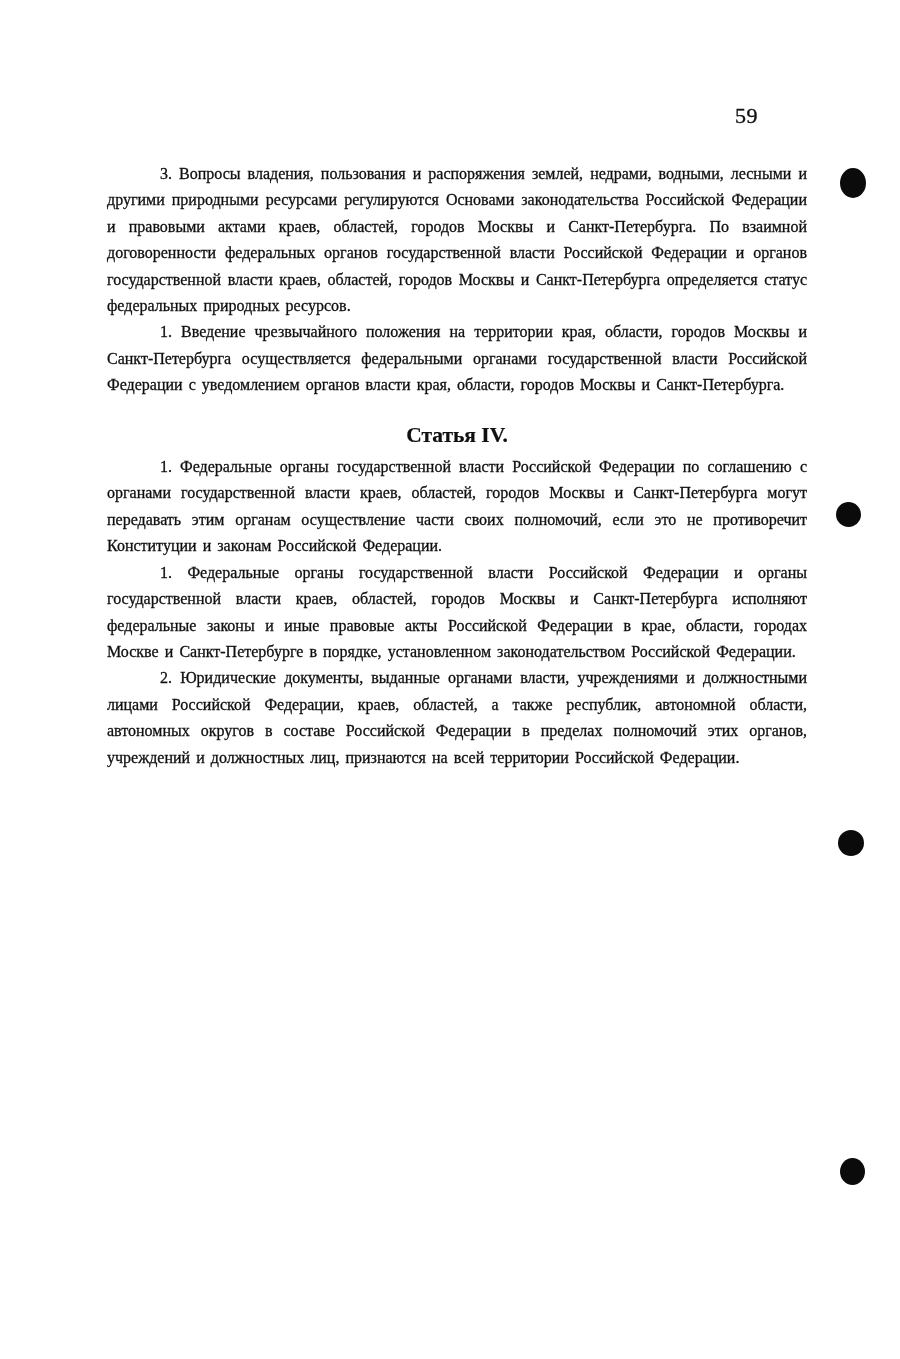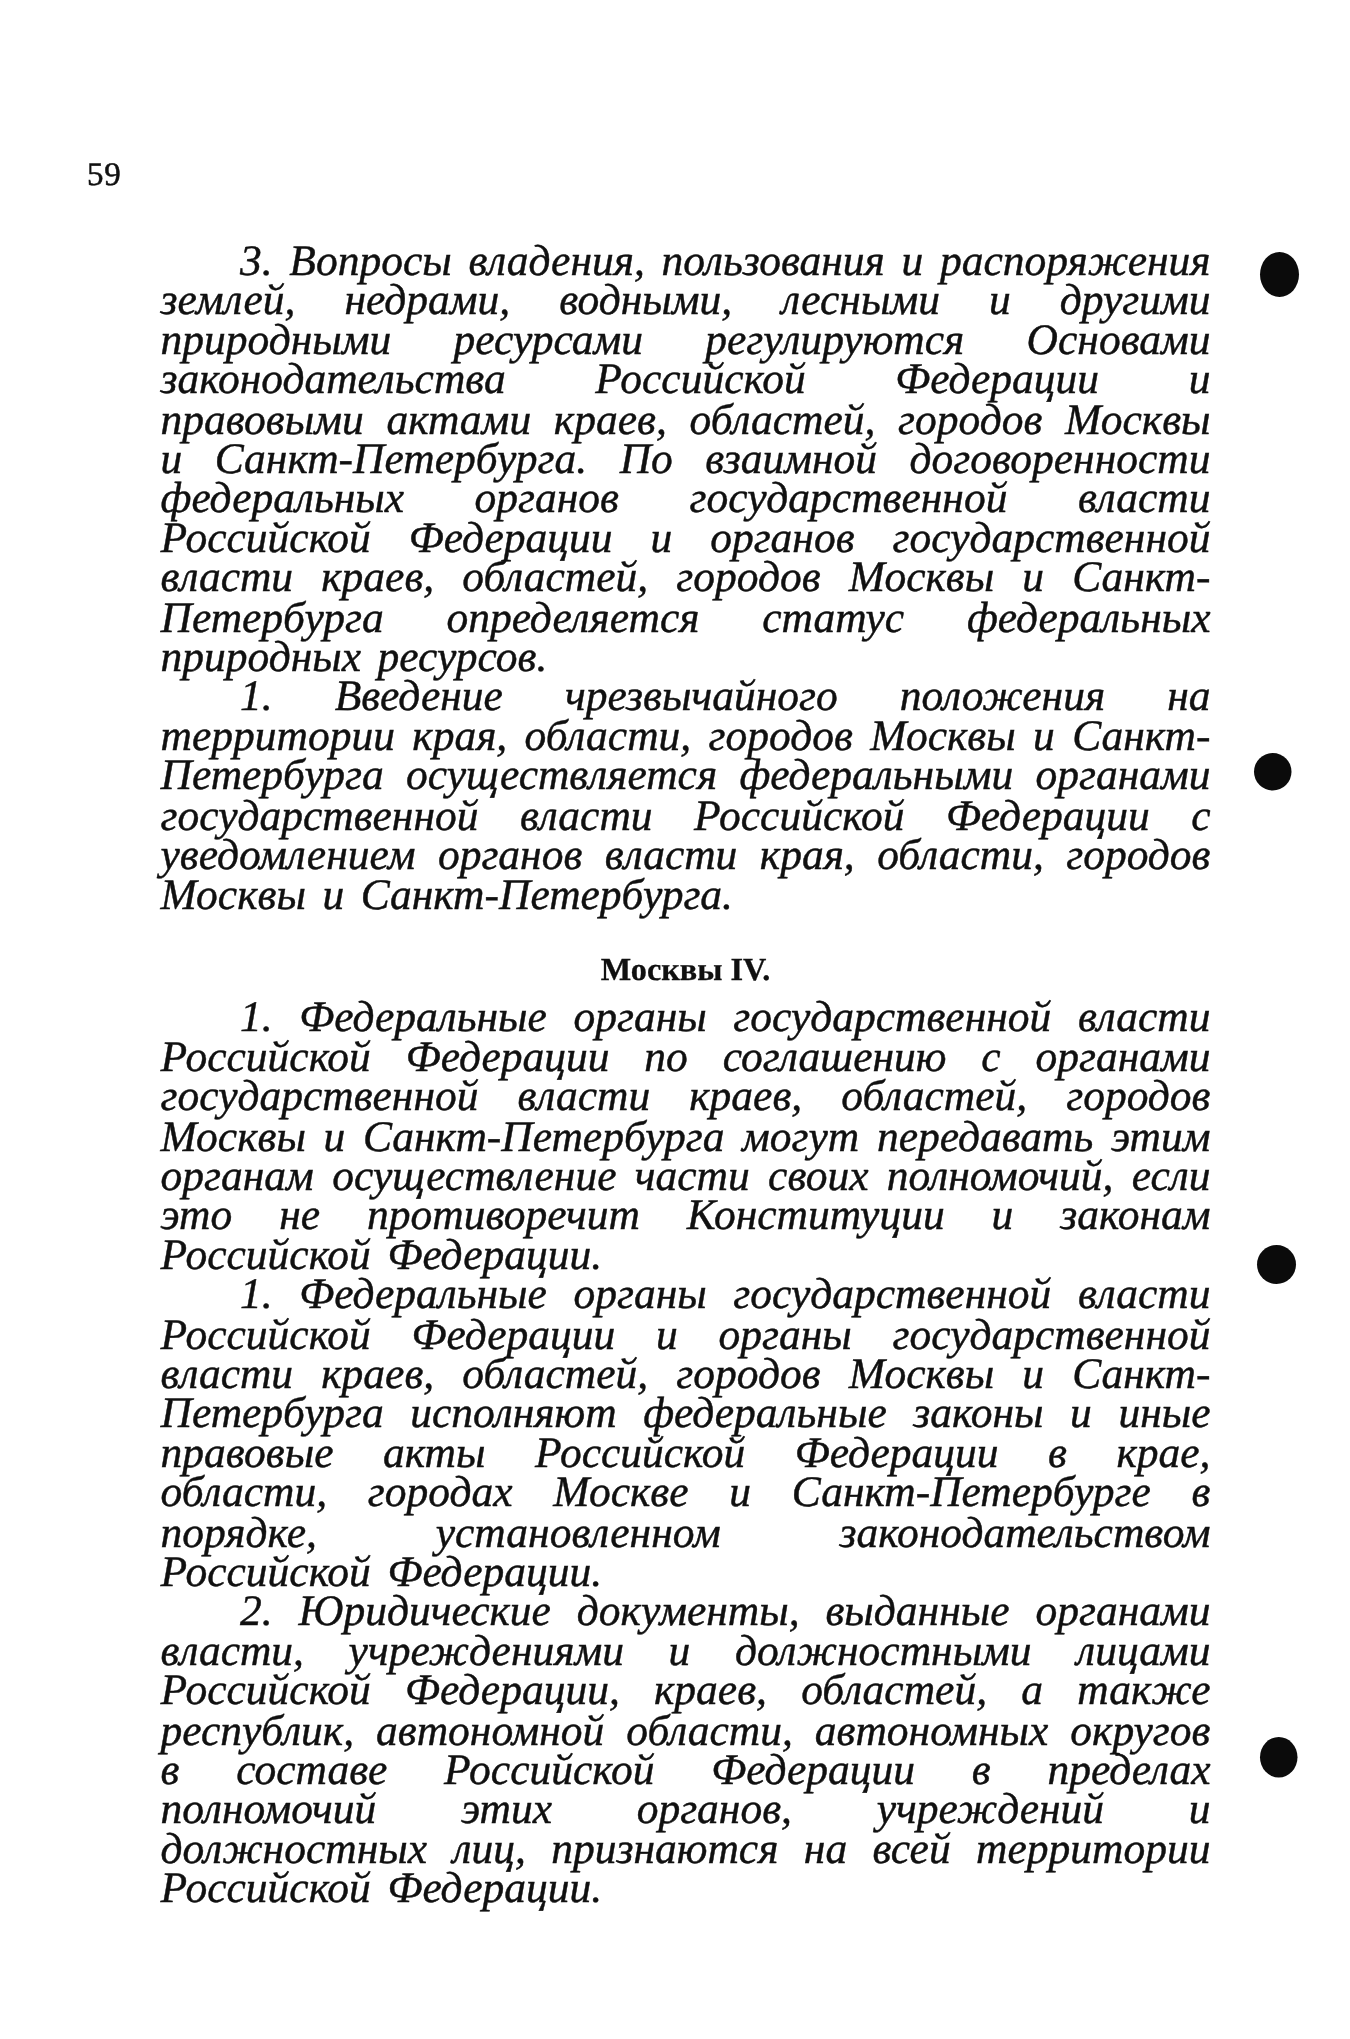--- a/index.html
+++ b/index.html
@@ -21,38 +21,37 @@
     background: #ffffff;
   }
   .text-column {
     position: absolute;
     left: 107px;
     top: 0;
     width: 700px;
   }
   .page-number {
     margin-top: 103px;
-    text-align: left;
+    text-align: right;
     position: relative;
     left: -49px;
     font-size: 22px;
     line-height: 26px;
     font-weight: 400;
     letter-spacing: 0.5px;
     -webkit-text-stroke: 0.35px currentColor;
   }
   p.para {
     margin: 0;
-    font-size: 29px;
+    font-size: 16px;
     line-height: 26.4px;
     text-align: justify;
     text-align-last: left;
     text-indent: 53px;
     word-spacing: 0.13em;
-    font-style: italic;
     -webkit-text-stroke: 0.3px currentColor;
   }
   p.para.first-para {
     margin-top: 32px;
   }
   h2.article-heading {
     margin: 23px 0 6px 0;
     font-size: 21.5px;
     line-height: 26.4px;
     text-align: center;
@@ -75,21 +74,21 @@
 <div class="page">
 
   <div class="text-column">
 
     <div class="page-number">59</div>
 
     <p class="para first-para">3. Вопросы владения, пользования и распоряжения землей, недрами, водными, лесными и другими природными ресурсами регулируются Основами законодательства Российской Федерации и правовыми актами краев, областей, городов Москвы и Санкт-Петербурга. По взаимной договоренности федеральных органов государственной власти Российской Федерации и органов государственной власти краев, областей, городов Москвы и Санкт-Петербурга определяется статус федеральных природных ресурсов.</p>
 
     <p class="para">1. Введение чрезвычайного положения на территории края, области, городов Москвы и Санкт-Петербурга осуществляется федеральными органами государственной власти Российской Федерации с уведомлением органов власти края, области, городов Москвы и Санкт-Петербурга.</p>
 
-    <h2 class="article-heading">Москвы IV.</h2>
+    <h2 class="article-heading">Статья IV.</h2>
 
     <p class="para">1. Федеральные органы государственной власти Российской Федерации по соглашению с органами государственной власти краев, областей, городов Москвы и Санкт-Петербурга могут передавать этим органам осуществление части своих полномочий, если это не противоречит Конституции и законам Российской Федерации.</p>
 
 
 
     <p class="para">1. Федеральные органы государственной власти Российской Федерации и органы государственной власти краев, областей, городов Москвы и Санкт-Петербурга исполняют федеральные законы и иные правовые акты Российской Федерации в крае, области, городах Москве и Санкт-Петербурге в порядке, установленном законодательством Российской Федерации.</p>
 
     <p class="para">2. Юридические документы, выданные органами власти, учреждениями и должностными лицами Российской Федерации, краев, областей, а также республик, автономной области, автономных округов в составе Российской Федерации в пределах полномочий этих органов, учреждений и должностных лиц, признаются на всей территории Российской Федерации.</p>
 
   </div>

